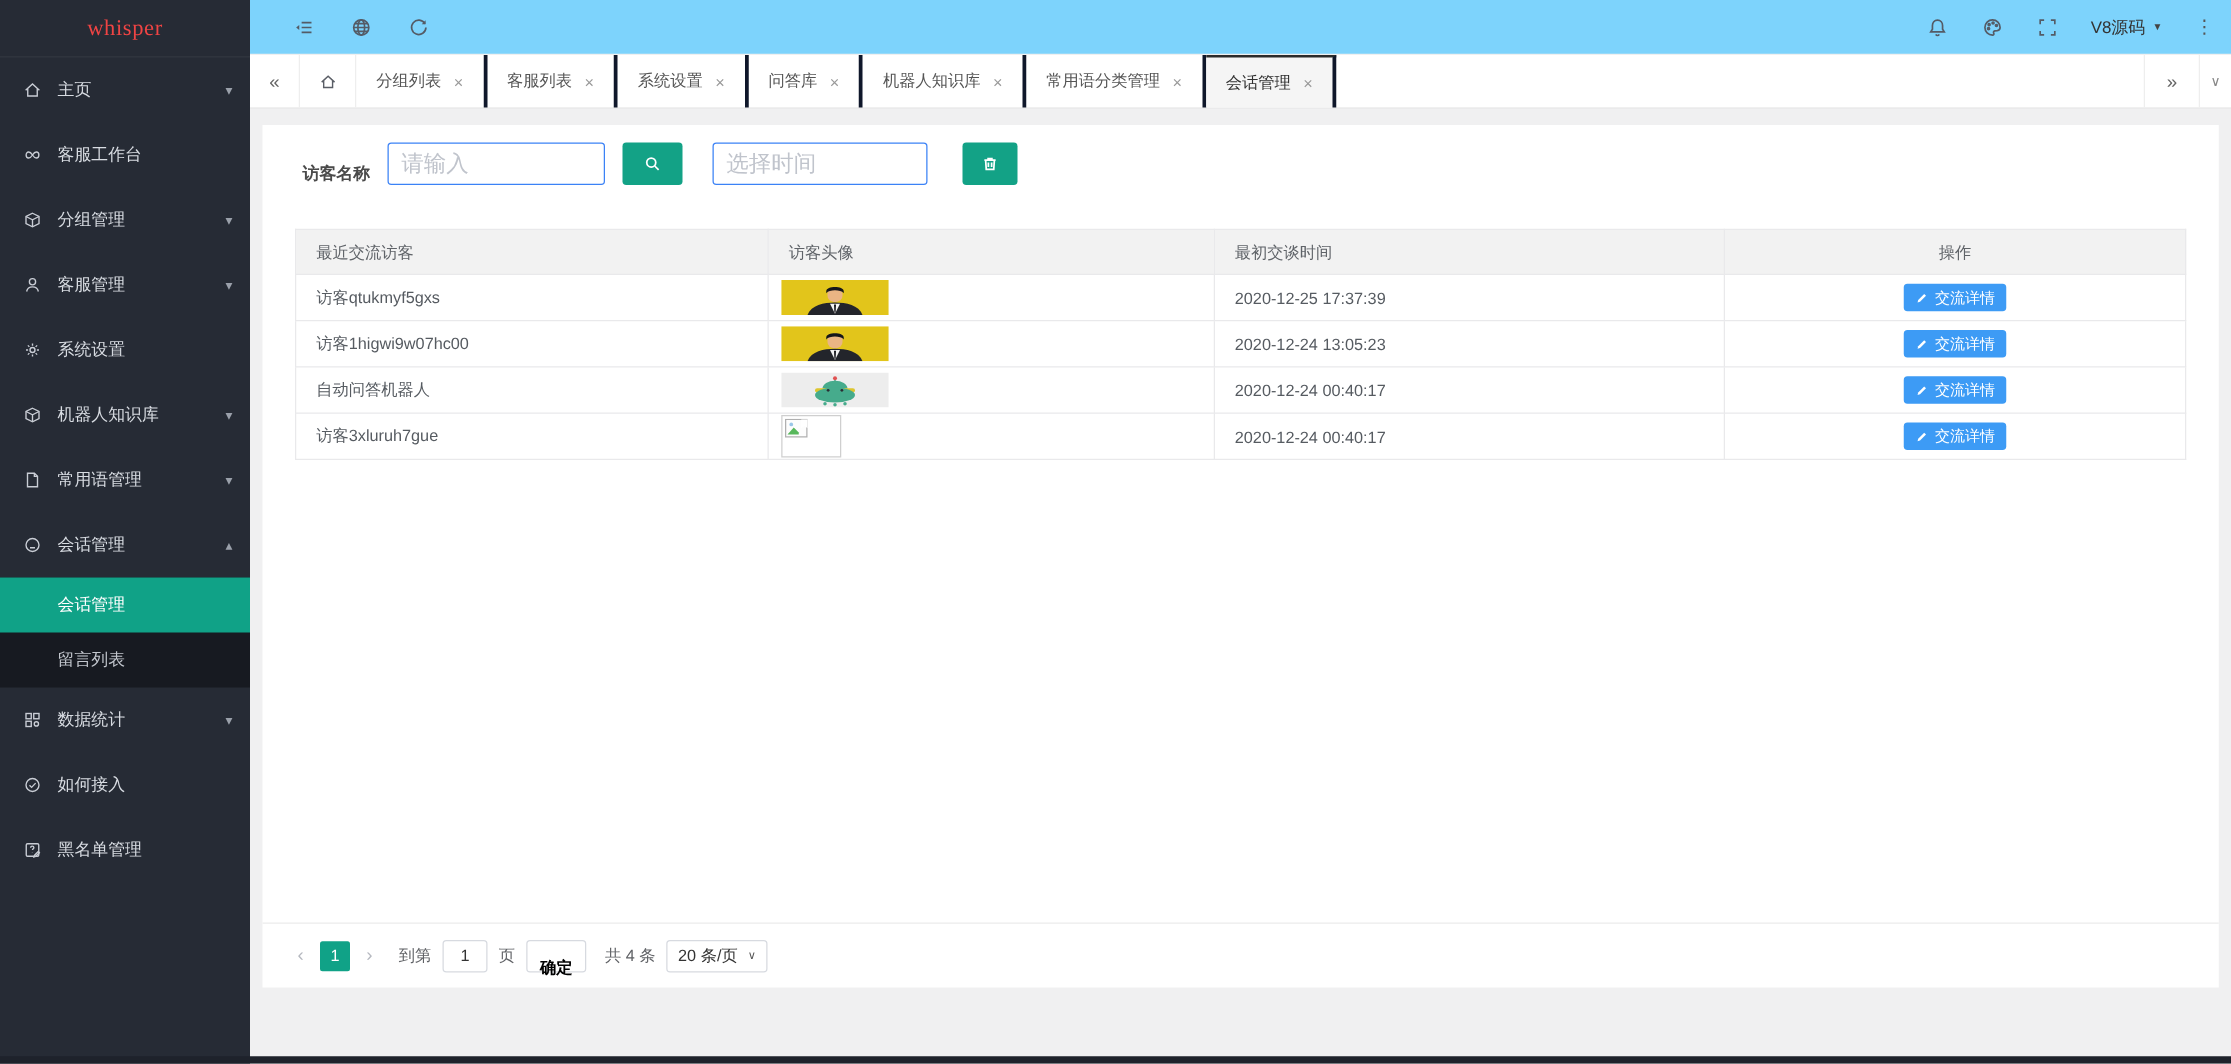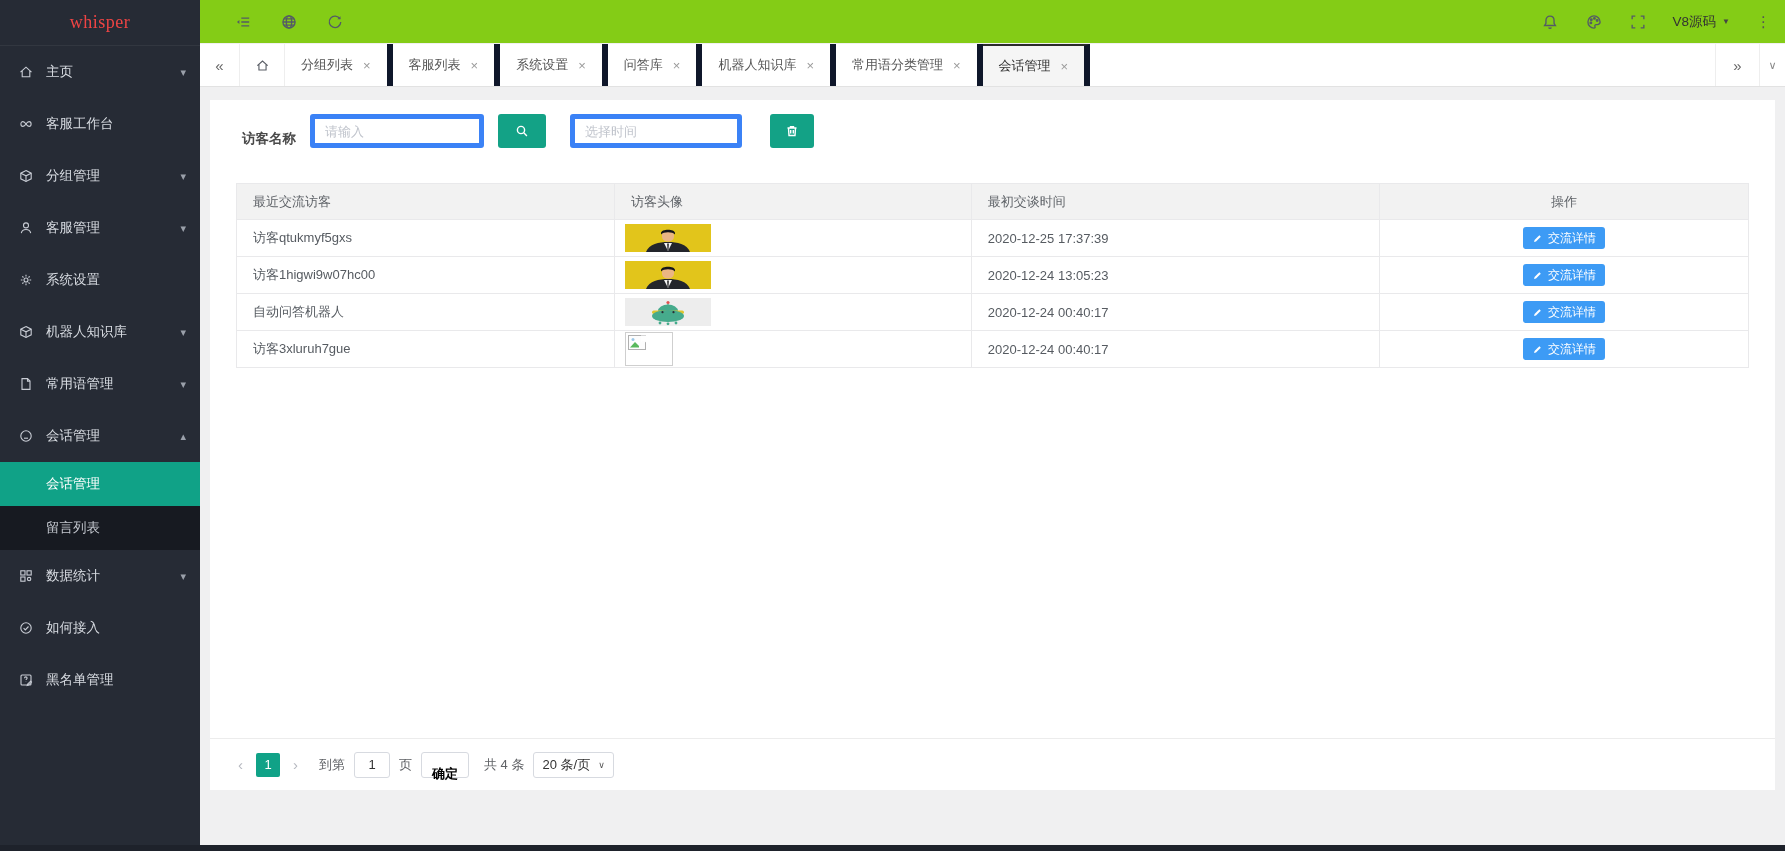--- a/index.html
+++ b/index.html
@@ -17,55 +17,55 @@
   .s-item .ico svg { width:16px; height:16px; stroke:#c9cdd5; fill:none; stroke-width:1.1; }
   .s-item .arrow { margin-left:auto; color:#9aa0aa; font-size:11px; }
   .submenu { background:#171a21; }
   .sub-item { height:44px; display:flex; align-items:center; padding-left:46px;
     color:#c3c7ce; font-size:13.5px; cursor:pointer; }
   .sub-item.active { background:#10a287; color:#fff; }
 
   
   .main { flex:1; display:flex; flex-direction:column; min-width:0; }
 
-  .topbar { height:44px; background:#84cc16; display:flex; align-items:center;
+  .topbar { height:44px; background:#7dd3fc; display:flex; align-items:center;
     border-bottom:1px solid #f0f0f0; }
   .tb-left { display:flex; align-items:center; gap:28px; margin-left:34px; }
   .tb-right { display:flex; align-items:center; gap:26px; margin-left:auto; margin-right:14px; }
   .tb-icon { width:18px; height:18px; display:inline-flex; cursor:pointer; }
   .tb-icon svg { width:18px; height:18px; stroke:#545b66; fill:none; stroke-width:1.2; }
   .version { display:flex; align-items:center; gap:6px; font-size:13.5px; color:#333; cursor:pointer; }
   .version .caret { font-size:8px; color:#444; }
   .dots { font-size:15px; color:#555; cursor:pointer; line-height:1; }
 
   .tabbar { height:43px; background:#fff; border-bottom:1px solid #e2e2e2;
     display:flex; align-items:stretch; }
   .tab-nav { width:40px; display:flex; align-items:center; justify-content:center;
     color:#666; font-size:15px; border-right:1px solid #eee; cursor:pointer; }
   .tab-home { width:45px; display:flex; align-items:center; justify-content:center;
     border-right:1px solid #eee; cursor:pointer; }
   .tab-home svg { width:15px; height:15px; stroke:#5a5e66; fill:none; stroke-width:1.2; }
   .tab { display:flex; align-items:center; gap:10px; padding:0 16px; font-size:13px;
-    color:#555; border-right:6px solid #0f172a; cursor:pointer; white-space:nowrap; }
+    color:#555; border-right:3px solid #0f172a; cursor:pointer; white-space:nowrap; }
   .tab .x { color:#9a9a9a; font-size:13px; }
   .tab.active { background:#f5f5f5; border-top:2px solid #2b2b2b; color:#303030; }
   .tab-right { margin-left:auto; display:flex; }
   .tab-more { width:44px; display:flex; align-items:center; justify-content:center;
     border-left:1px solid #eee; color:#666; font-size:15px; cursor:pointer; }
   .tab-dd { width:26px; display:flex; align-items:center; justify-content:center;
     border-left:1px solid #eee; color:#888; font-size:11px; cursor:pointer; }
 
   .content { flex:1; background:#f0f0f1; padding:13px 10px 0 10px; }
   .card { position:relative; background:#fff; height:690px; }
 
   
   .search-row { display:flex; align-items:flex-end; padding:14px 0 0 32px; height:48px; }
   .search-row label { font-size:13.5px; color:#4a4a4a; font-weight:bold; margin-right:14px; }
-  .inp { height:34px; border:5px solid #3b82f6; border-radius:3px; padding:0 10px;
-    font-size:13px; color:#333; outline:none; font-family:inherit; }
+  .inp { height:34px; border:1px solid #3b82f6; border-radius:3px; padding:0 10px;
+    font-size:18px; color:#333; outline:none; font-family:inherit; }
   .inp::placeholder { color:#c0c4cc; }
   .inp.name { width:174px; }
   .inp.date { width:172px; margin-left:24px; }
   .btn-teal { height:34px; background:#13a286; border:none; border-radius:3px;
     display:inline-flex; align-items:center; justify-content:center; cursor:pointer; }
   .btn-search { width:48px; margin-left:14px; }
   .btn-trash { width:44px; margin-left:28px; }
   .btn-teal svg { stroke:#fff; fill:none; stroke-width:1.4; width:16px; height:16px; }
 
   

